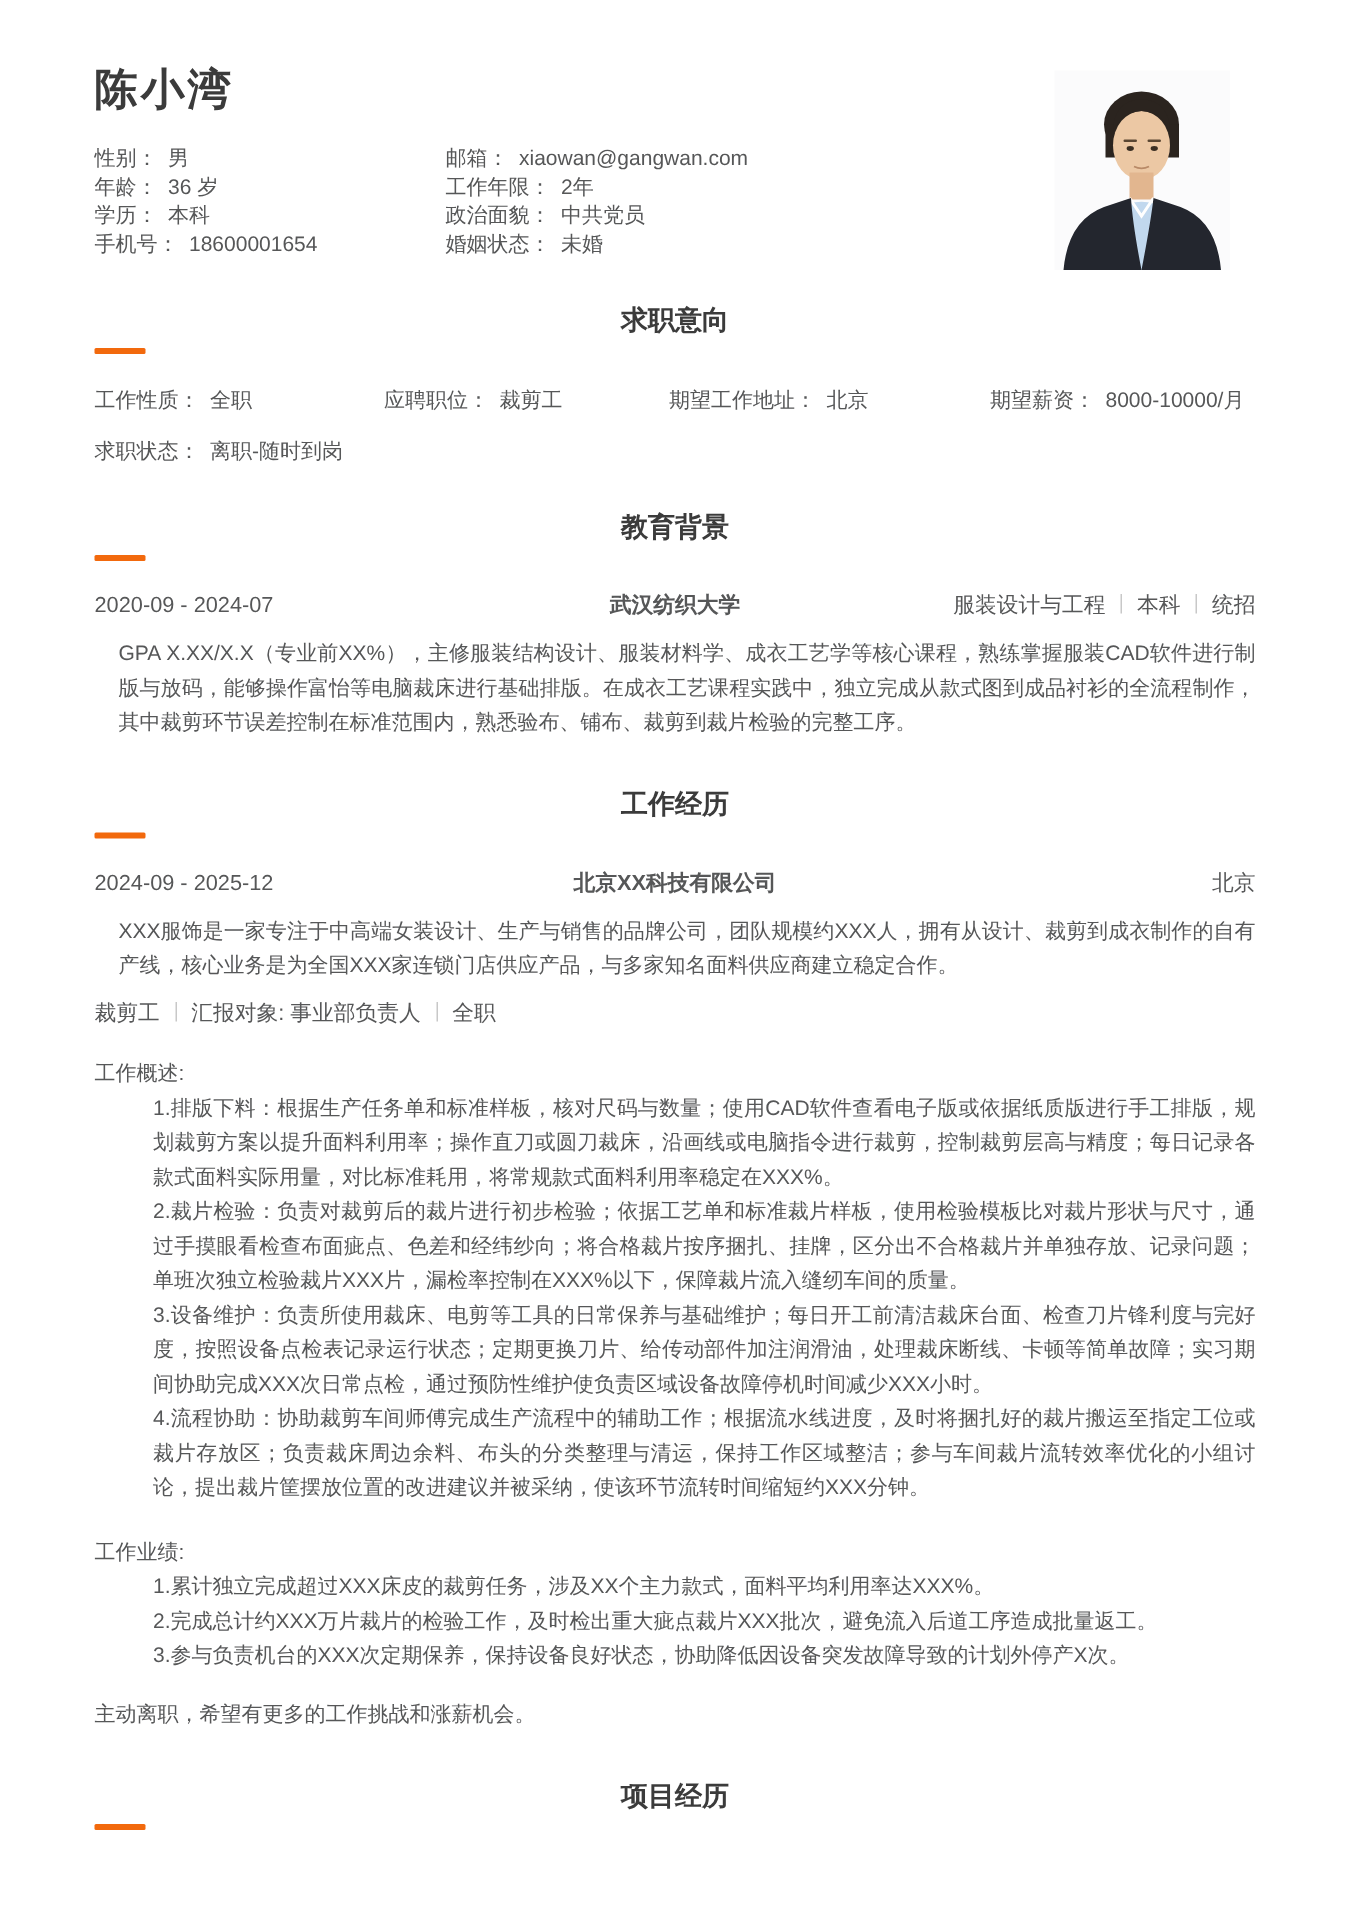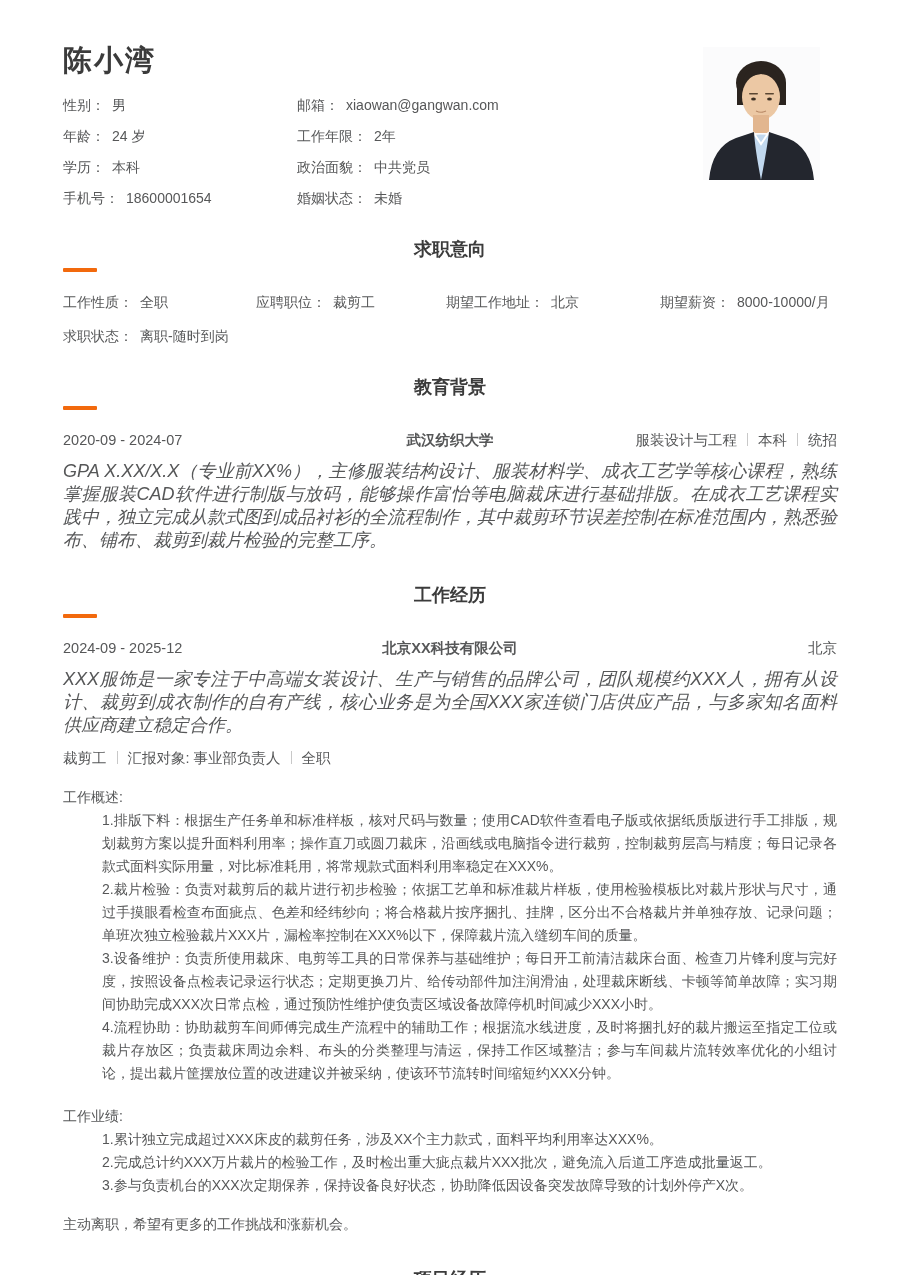--- a/index.html
+++ b/index.html
@@ -9,21 +9,21 @@
     width:900px;height:1275px;background:#fff;
     font-family:"Liberation Sans","DejaVu Sans",sans-serif;
     color:var(--text);
   }
   .page{position:relative;width:900px;height:1275px;overflow:hidden;
         padding:40px 63px 14px 63px;}
   
   .name{font-size:29px;font-weight:bold;color:var(--title);
         letter-spacing:2px;margin:4px 0 0 0;line-height:32px;}
   .info-grid{display:grid;grid-template-columns:234px 1fr;
-        row-gap:16px;font-size:14px;margin-top:22px;width:540px;line-height:15px;}
+        row-gap:4px;font-size:14px;margin-top:22px;width:540px;line-height:15px;}
   .info-item .val{margin-left:7px;}
   .photo{position:absolute;top:47px;left:703px;width:117px;height:133px;
         overflow:hidden;background:#fcfcfc;}
   .photo svg{display:block;width:100%;height:100%;}
   
   .section{margin-top:33px;}
   .sec-title{font-size:18px;font-weight:bold;color:var(--title);line-height:20px;text-align:center;}
   .sec-bar{width:34px;height:4px;background:var(--accent);margin-top:9px;border-radius:1px;}
   
   .intent-row{display:grid;grid-template-columns:193px 190px 214px 1fr;
@@ -32,38 +32,38 @@
   .fld .val{margin-left:7px;}
   
   .meta-row{display:grid;grid-template-columns:1fr auto 1fr;
         font-size:14.5px;margin-top:22px;align-items:baseline;line-height:16px;}
   .meta-left{justify-self:start;}
   .meta-center{justify-self:center;font-weight:bold;}
   .meta-right{justify-self:end;}
   .vsep{display:inline-block;width:1px;height:13px;background:var(--sep);
         margin:0 10px;vertical-align:-1px;}
   
-  .para{font-size:18px;line-height:23px;text-align:justify;margin:12px 0 0 0;font-style:italic;}
+  .para{font-size:14px;line-height:23px;text-align:justify;margin:12px 0 0 16px;}
   .role-row{font-size:14.5px;margin-top:13px;line-height:16px;}
   .block{margin-top:20px;font-size:14px;line-height:23px;text-align:justify;}
   .block .blk-label{display:block;}
   .block .blk-item{display:block;margin-left:39px;}
   .leave{font-size:14px;line-height:23px;margin-top:16px;}
 </style>
 </head>
 <body>
 
 <div class="page">
 
   <h1 class="name">陈小湾</h1>
 
   <div class="info-grid">
     <div class="info-item"><span class="lbl">性别：</span><span class="val">男</span></div>
     <div class="info-item"><span class="lbl">邮箱：</span><span class="val">xiaowan@gangwan.com</span></div>
-    <div class="info-item"><span class="lbl">年龄：</span><span class="val">24 岁</span></div>
+    <div class="info-item"><span class="lbl">年龄：</span><span class="val">36 岁</span></div>
     <div class="info-item"><span class="lbl">工作年限：</span><span class="val">2年</span></div>
     <div class="info-item"><span class="lbl">学历：</span><span class="val">本科</span></div>
     <div class="info-item"><span class="lbl">政治面貌：</span><span class="val">中共党员</span></div>
     <div class="info-item"><span class="lbl">手机号：</span><span class="val">18600001654</span></div>
     <div class="info-item"><span class="lbl">婚姻状态：</span><span class="val">未婚</span></div>
   </div>
 
   <div class="photo">
     <svg viewBox="0 0 117 133">
       <rect width="117" height="133" fill="#fbfbfc"></rect>

